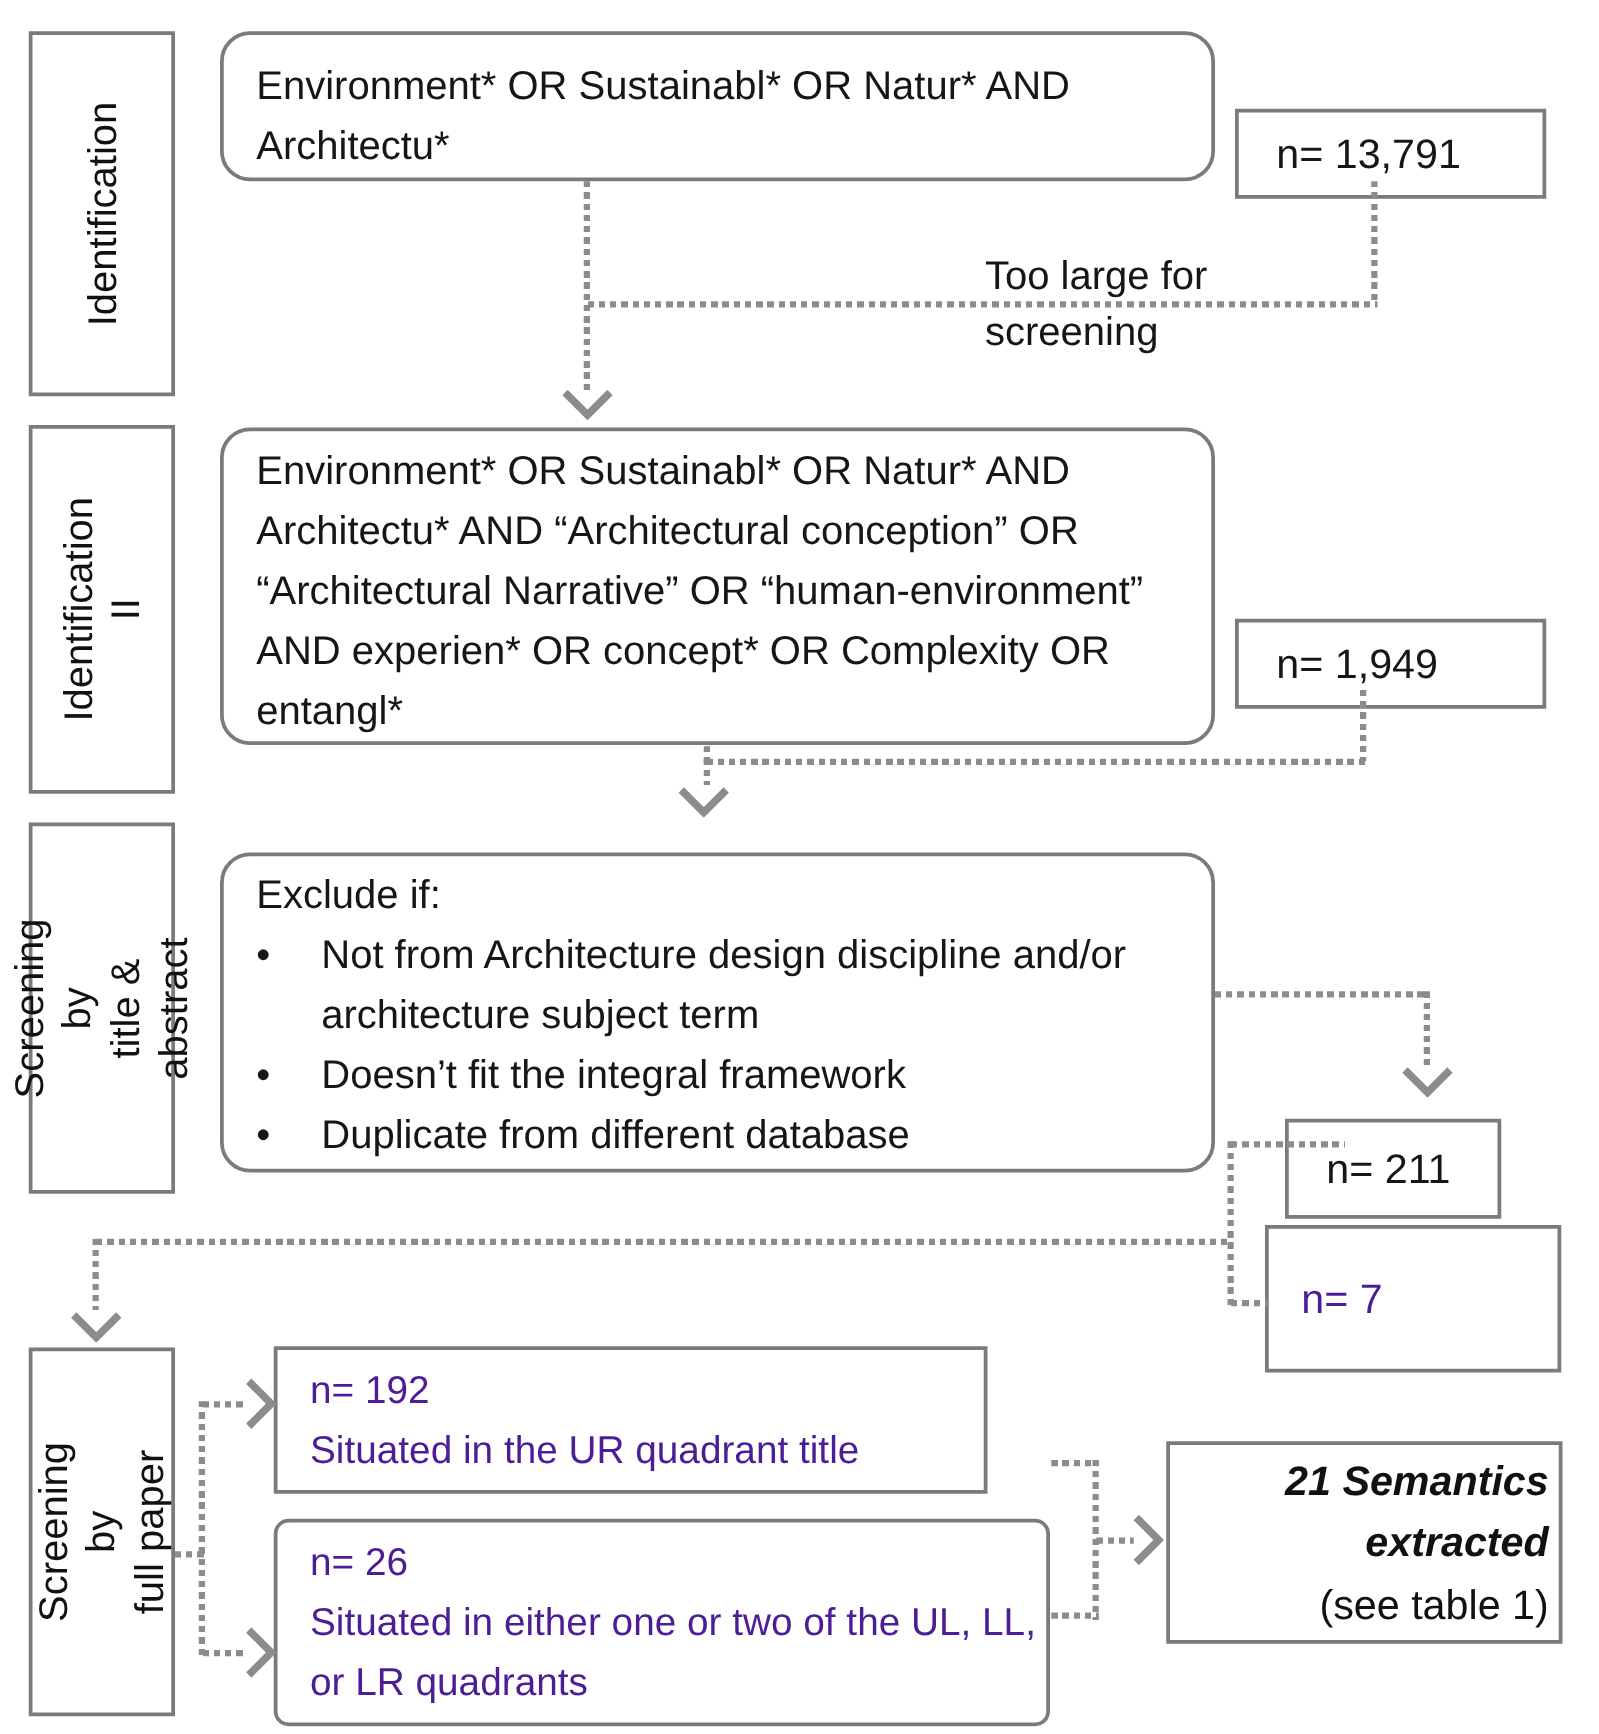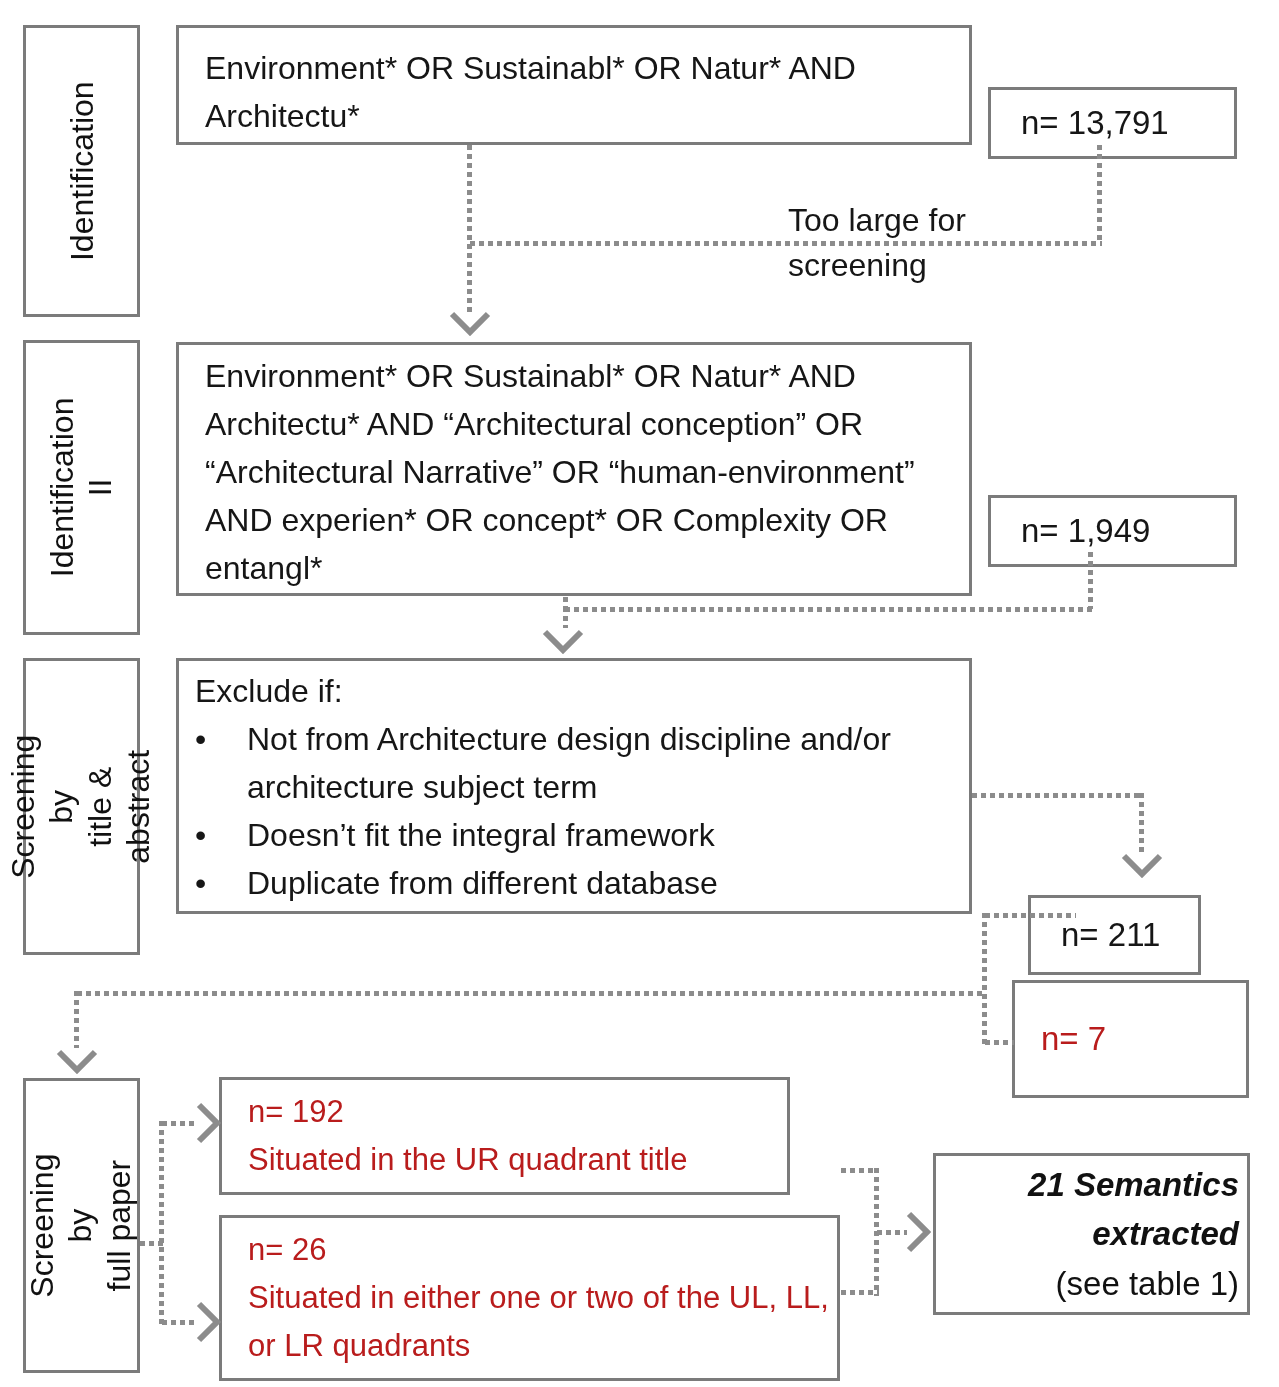--- a/index.html
+++ b/index.html
@@ -27,29 +27,29 @@
   .section-label{display:flex;align-items:center;justify-content:center;}
   .section-label .rot{
     transform:rotate(-90deg);
     white-space:pre-line;
     text-align:center;
     font-size:32px;
     line-height:1.2;
     color:#111;
   }
   
-  .box-text{font-size:32px;line-height:1.5;color:#161616;}
+  .box-text{font-size:32px;line-height:1.5;color:#161616;border-radius:24px;}
   .query1{padding:16px 20px 10px 26px;}
   .query2{padding:7px 16px 7px 26px;}
-  .exclude{padding:6px 14px 4px 16px;}
+  .exclude{padding:6px 14px 4px 26px;margin-top:24px;}
   .bullet-row{display:flex;}
   .bullet-glyph{width:52px;flex:0 0 52px;}
   .bullet-text{flex:1;}
   .count-box{display:flex;align-items:center;padding-left:30px;font-size:33px;color:#161616;margin-top:15px;}
-  .two-line-box{display:flex;flex-direction:column;justify-content:center;padding:6px 8px 6px 26px;font-size:31px;line-height:1.55;color:#b91c1c;}
+  .two-line-box{display:flex;flex-direction:column;justify-content:center;padding:6px 8px 6px 26px;font-size:31px;line-height:1.55;color:#4c1d95;}
   .semantics-box{display:flex;flex-direction:column;justify-content:center;padding:6px 8px 6px 20px;font-size:33px;line-height:1.5;color:#111;}
   .semantics-em{font-weight:bold;font-style:italic;}
   
   .dot-h{position:absolute;height:5px;background:repeating-linear-gradient(90deg,var(--conn) 0 5px,transparent 5px 9px);}
   .dot-v{position:absolute;width:5px;background:repeating-linear-gradient(180deg,var(--conn) 0 5px,transparent 5px 9px);}
   .arrow{position:absolute;color:var(--conn);}
   .annotation{
     position:absolute;left:788px;top:198px;width:240px;
     font-size:32px;line-height:1.4;color:#161616;
   }
@@ -110,21 +110,21 @@
     <span>n= 211</span>
   </div>
   <div class="box two-line-box" style="left:1012px;top:980px;width:237px;height:118px;font-size:33px;line-height:1.45;">
     <span>n= 7</span>
   </div>
 
   <div class="box two-line-box" style="left:219px;top:1077px;width:571px;height:118px;">
     <span>n= 192</span>
     <span>Situated in the UR quadrant title</span>
   </div>
-  <div class="box two-line-box" style="left:219px;top:1215px;width:621px;height:166px;">
+  <div class="box two-line-box" style="left:219px;top:1215px;width:621px;height:166px;border-radius:12px;">
     <span>n= 26</span>
     <span>Situated in either one or two of the UL, LL, or LR quadrants</span>
   </div>
   <div class="box semantics-box" style="left:933px;top:1153px;width:317px;height:162px;text-align:right;">
     <span class="semantics-em">21 Semantics extracted</span>
     <span>(see table 1)</span>
   </div>
 
   <div class="dot-v" style="left:467px;top:145px;height:168px;"></div>
   <div class="dot-v" style="left:1097px;top:145px;height:98px;"></div>

